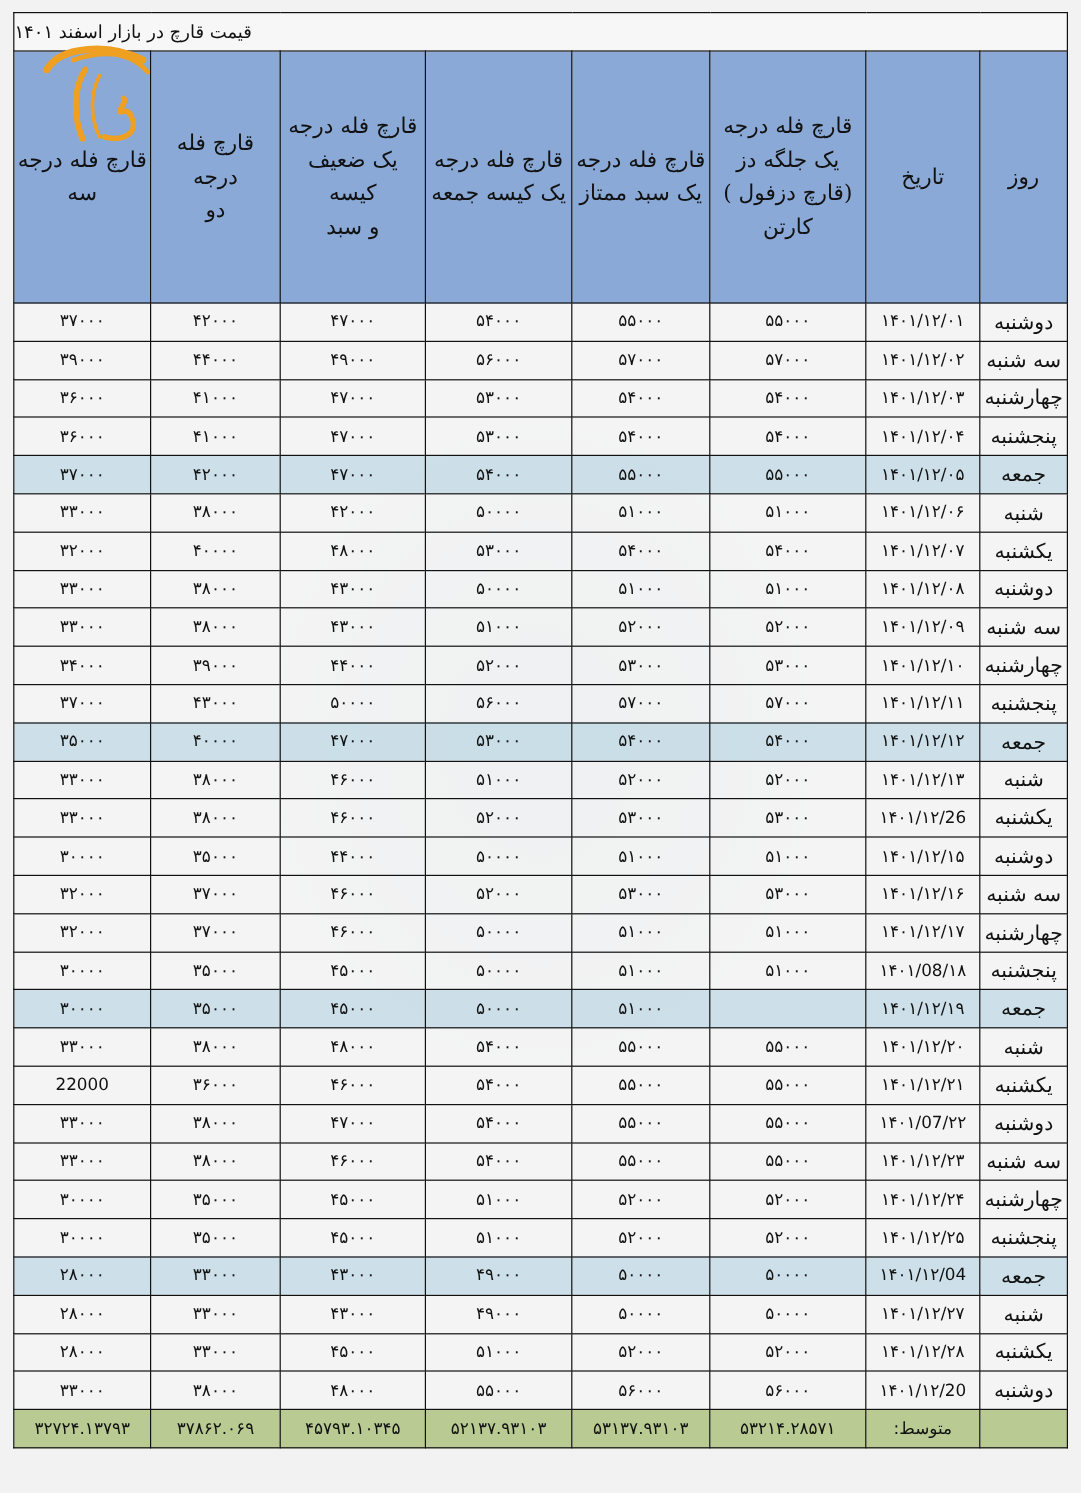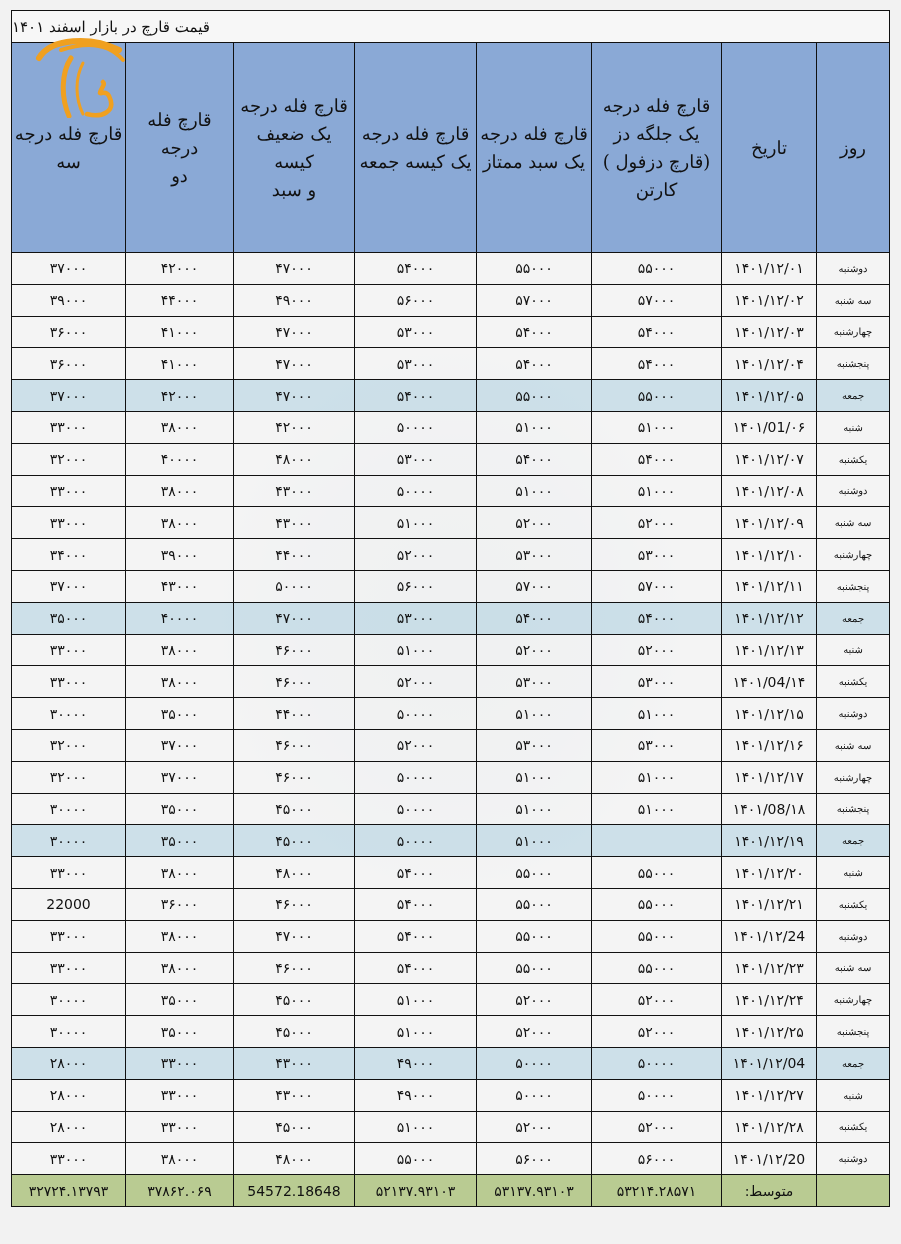--- a/index.html
+++ b/index.html
@@ -31,21 +31,21 @@
     font-size: 15px; font-family: "DejaVu Serif", serif;
   }
   .head-row th {
     height: 209px; background: #8aa9d6; font-weight: normal;
     font-size: 18px; line-height: 28px; font-family: "DejaVu Serif", serif;
   }
   .data-row td {
     height: 30.8px; font-size: 14px; background: rgba(244,244,244,0.78);
     font-family: "DejaVu Sans", sans-serif;
   }
-  .data-row td.day { font-family: "DejaVu Serif", serif; font-size: 10px; white-space: nowrap; }
+  .data-row td.day { font-family: "DejaVu Serif", serif; font-size: 17px; white-space: nowrap; }
   .data-row.friday td { background: rgba(198,220,230,0.85); }
   .avg-row td {
     height: 31px; background: #b9cb92; font-size: 14px; text-align: center;
   }
   .logo {
     position: absolute; left: 20px; top: 18px; width: 100px; height: 90px; z-index: 5;
   }
 </style>
 </head>
 <body>
@@ -151,21 +151,21 @@
     <td>۱۴۰۱/۱۲/۰۵</td>
     <td>۵۵۰۰۰</td>
     <td>۵۵۰۰۰</td>
     <td>۵۴۰۰۰</td>
     <td>۴۷۰۰۰</td>
     <td>۴۲۰۰۰</td>
     <td>۳۷۰۰۰</td>
   </tr>
         <tr class="data-row">
     <td class="day">شنبه</td>
-    <td>۱۴۰۱/01/۰۶</td>
+    <td>۱۴۰۱/۱۲/۰۶</td>
     <td>۵۱۰۰۰</td>
     <td>۵۱۰۰۰</td>
     <td>۵۰۰۰۰</td>
     <td>۴۲۰۰۰</td>
     <td>۳۸۰۰۰</td>
     <td>۳۳۰۰۰</td>
   </tr>
         <tr class="data-row">
     <td class="day">یکشنبه</td>
     <td>۱۴۰۱/۱۲/۰۷</td>
@@ -231,21 +231,21 @@
     <td>۱۴۰۱/۱۲/۱۳</td>
     <td>۵۲۰۰۰</td>
     <td>۵۲۰۰۰</td>
     <td>۵۱۰۰۰</td>
     <td>۴۶۰۰۰</td>
     <td>۳۸۰۰۰</td>
     <td>۳۳۰۰۰</td>
   </tr>
         <tr class="data-row">
     <td class="day">یکشنبه</td>
-    <td>۱۴۰۱/04/۱۴</td>
+    <td>۱۴۰۱/۱۲/26</td>
     <td>۵۳۰۰۰</td>
     <td>۵۳۰۰۰</td>
     <td>۵۲۰۰۰</td>
     <td>۴۶۰۰۰</td>
     <td>۳۸۰۰۰</td>
     <td>۳۳۰۰۰</td>
   </tr>
         <tr class="data-row">
     <td class="day">دوشنبه</td>
     <td>۱۴۰۱/۱۲/۱۵</td>
@@ -311,21 +311,21 @@
     <td>۱۴۰۱/۱۲/۲۱</td>
     <td>۵۵۰۰۰</td>
     <td>۵۵۰۰۰</td>
     <td>۵۴۰۰۰</td>
     <td>۴۶۰۰۰</td>
     <td>۳۶۰۰۰</td>
     <td>22000</td>
   </tr>
         <tr class="data-row">
     <td class="day">دوشنبه</td>
-    <td>۱۴۰۱/۱۲/24</td>
+    <td>۱۴۰۱/07/۲۲</td>
     <td>۵۵۰۰۰</td>
     <td>۵۵۰۰۰</td>
     <td>۵۴۰۰۰</td>
     <td>۴۷۰۰۰</td>
     <td>۳۸۰۰۰</td>
     <td>۳۳۰۰۰</td>
   </tr>
         <tr class="data-row">
     <td class="day">سه شنبه</td>
     <td>۱۴۰۱/۱۲/۲۳</td>
@@ -395,19 +395,19 @@
     <td>۴۸۰۰۰</td>
     <td>۳۸۰۰۰</td>
     <td>۳۳۰۰۰</td>
   </tr>
         <tr class="avg-row">
           <td></td>
           <td>متوسط:</td>
           <td>۵۳۲۱۴.۲۸۵۷۱</td>
           <td>۵۳۱۳۷.۹۳۱۰۳</td>
           <td>۵۲۱۳۷.۹۳۱۰۳</td>
-          <td>54572.18648</td>
+          <td>۴۵۷۹۳.۱۰۳۴۵</td>
           <td>۳۷۸۶۲.۰۶۹</td>
           <td>۳۲۷۲۴.۱۳۷۹۳</td>
         </tr>
       </tbody>
   </table>
 </div>
 
 </body></html>

